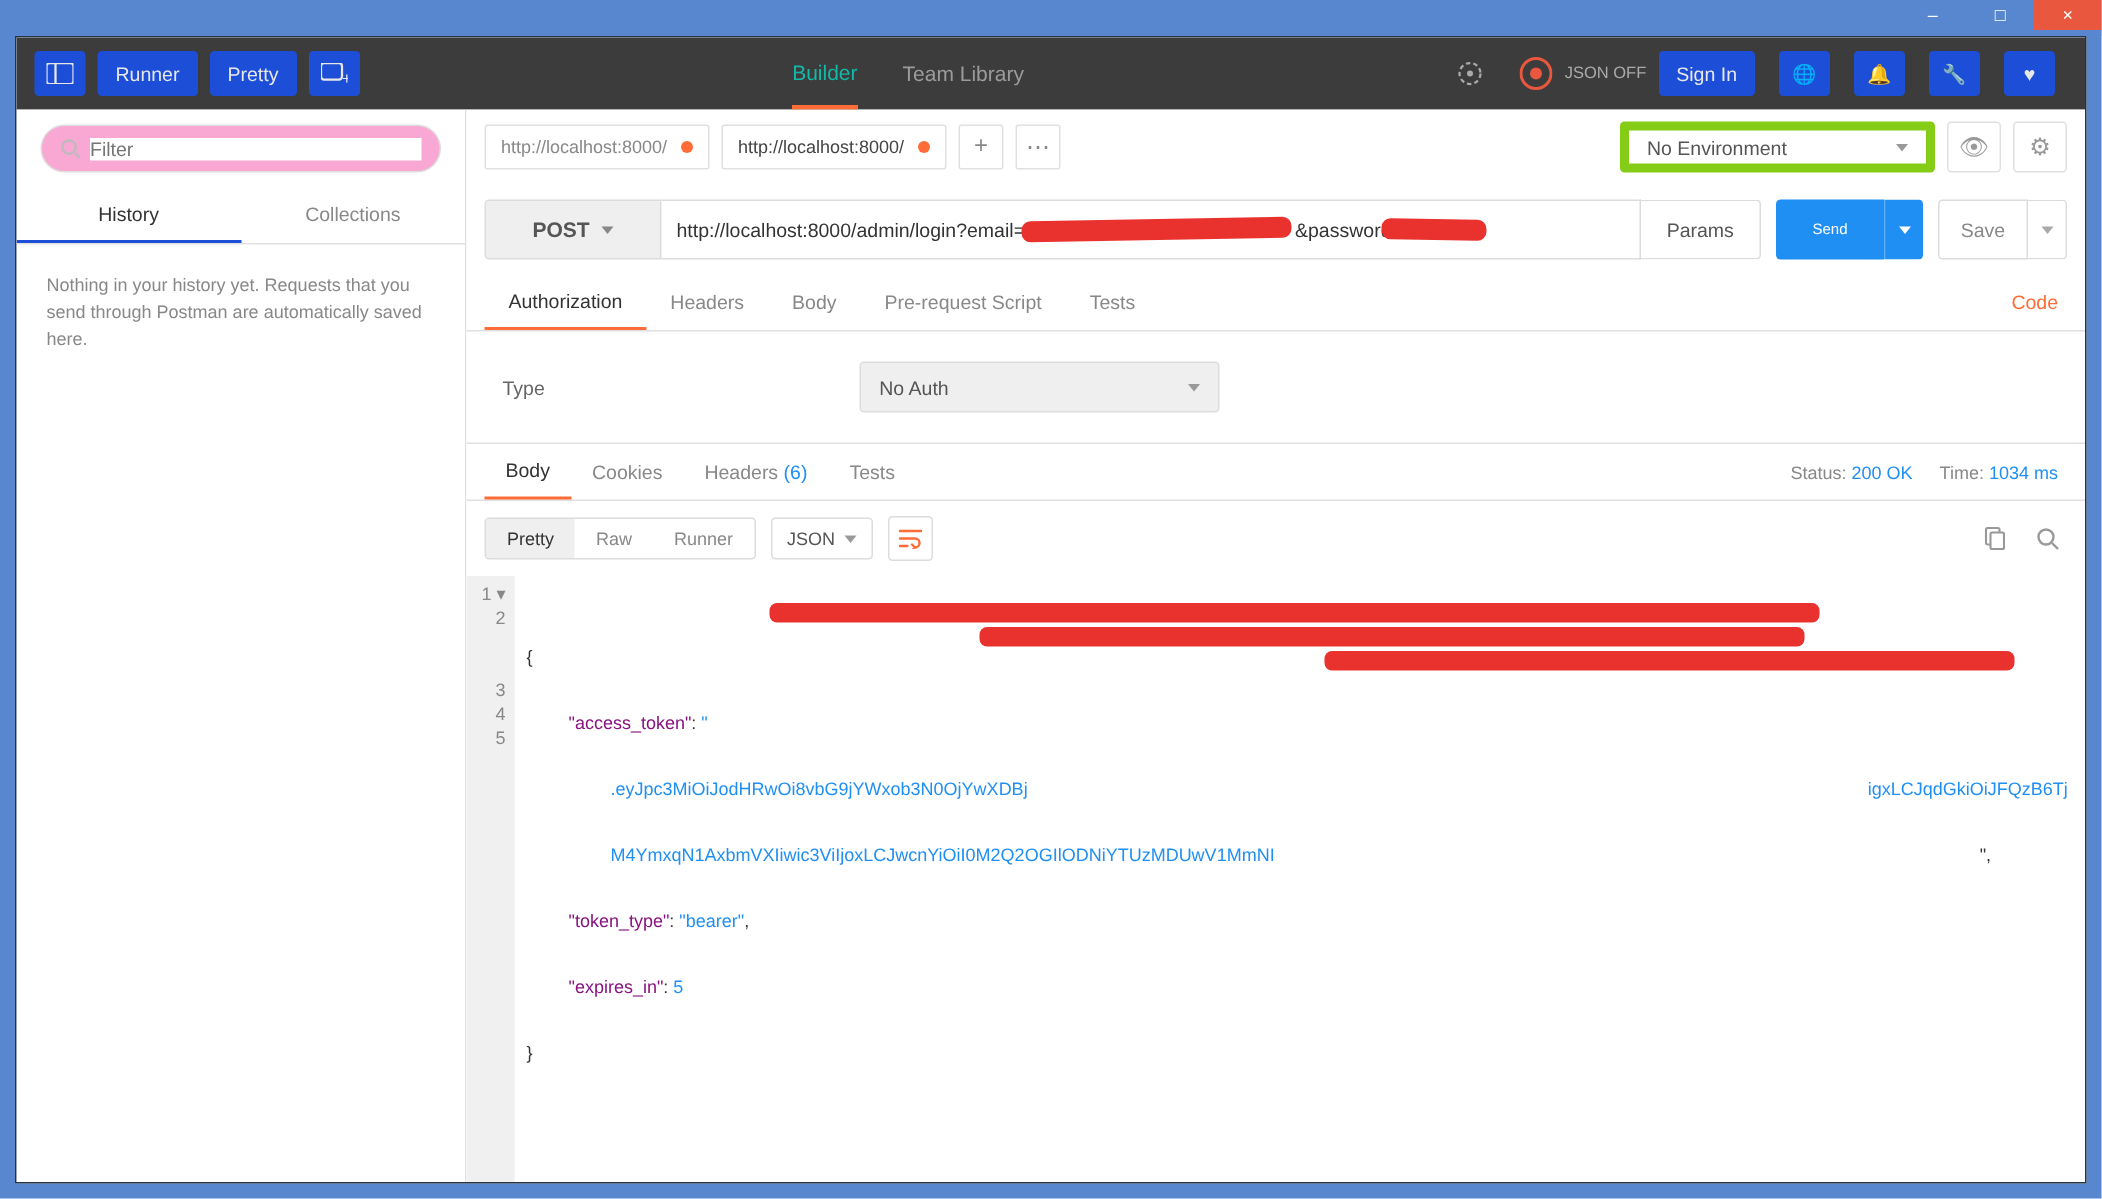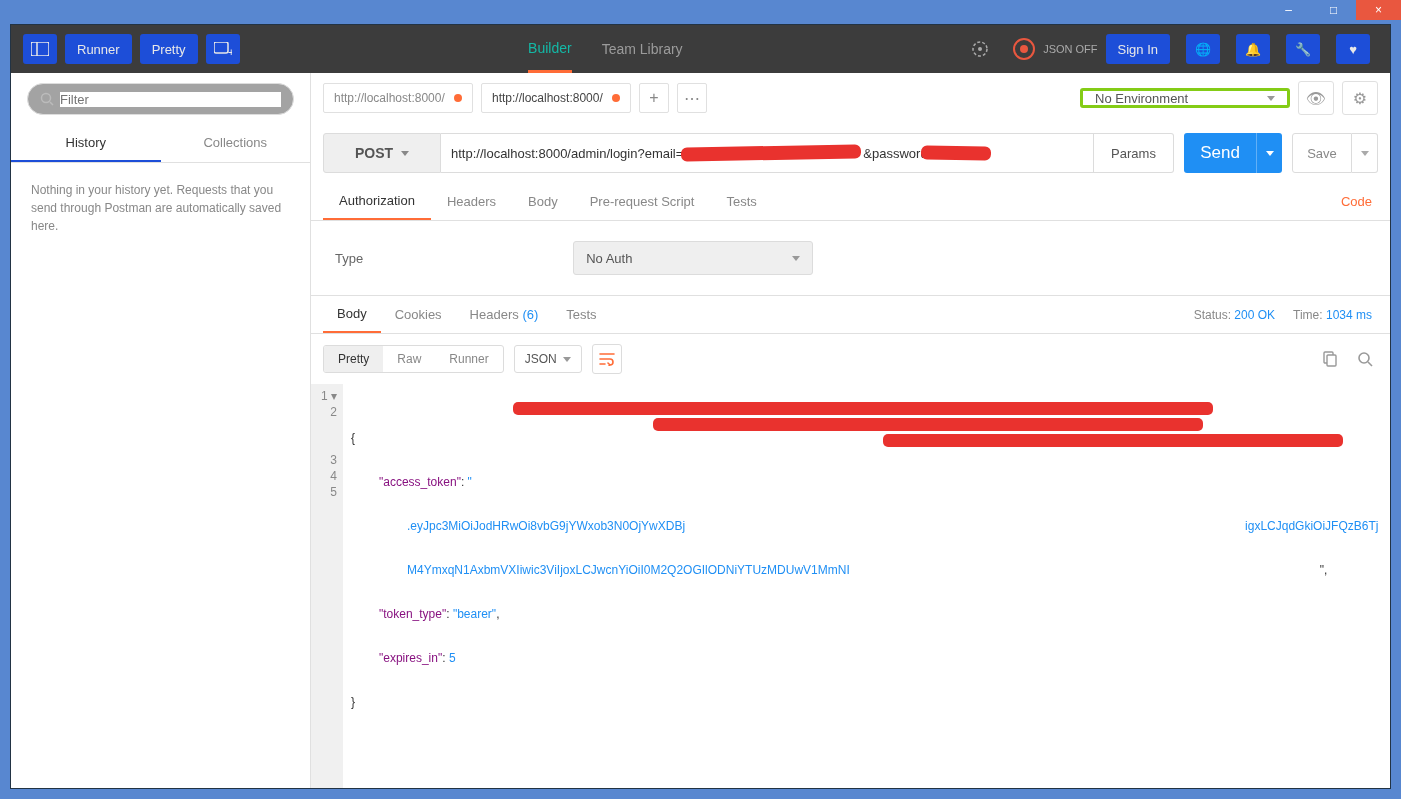--- a/index.html
+++ b/index.html
@@ -11,40 +11,40 @@
 .toolbar { background: #3c3c3c; height: 48px; display: flex; align-items: center; padding: 0 12px; color: #ccc; }
 .toolbar .btn { background: #1d4ed8; color: #e8e8e8; border-radius: 3px; height: 30px; display: flex; align-items: center; justify-content: center; padding: 0 12px; margin-right: 8px; font-size: 13px; cursor: pointer; }
 .toolbar .icon-btn { width: 34px; padding: 0; }
 .toolbar .center { flex: 1; display: flex; justify-content: center; align-items: center; gap: 30px; }
 .toolbar .center .tab { color: #9b9b9b; font-size: 14px; height: 48px; display: flex; align-items: center; cursor: pointer; }
 .toolbar .center .tab.active { color: #14b8a6; border-bottom: 3px solid #ff6c37; }
 .toolbar .right { display: flex; align-items: center; gap: 8px; }
 .toolbar .sync { display: flex; align-items: center; gap: 8px; font-size: 11px; color: #aaa; }
 .content { flex: 1; display: flex; overflow: hidden; }
 .sidebar { width: 300px; border-right: 1px solid #e0e0e0; display: flex; flex-direction: column; background: #fff; }
-.search-box { margin: 10px 16px; height: 32px; background: #a3a3a3; border: 1px solid #ddd; border-radius: 16px; display: flex; align-items: center; padding: 0 12px; color: #aaa; }
+.search-box { margin: 10px 16px; height: 32px; background: #f9a8d4; border: 1px solid #ddd; border-radius: 16px; display: flex; align-items: center; padding: 0 12px; color: #aaa; }
 .search-box input { border: none; outline: none; flex: 1; font-size: 13px; color: #333; margin-left: 6px; }
 .sidebar-tabs { display: flex; border-bottom: 1px solid #e0e0e0; }
 .sidebar-tabs .sidetab { flex: 1; text-align: center; font-size: 13px; padding: 10px 0; color: #888; cursor: pointer; }
 .sidebar-tabs .sidetab.active { color: #333; border-bottom: 2px solid #1d4ed8; }
 .history-empty { padding: 18px 20px; font-size: 12px; color: #888; line-height: 1.5; }
 .main { flex: 1; display: flex; flex-direction: column; overflow: hidden; background: #fff; }
 .req-tabs-row { display: flex; align-items: center; padding: 8px 12px; gap: 8px; border-bottom: 0; }
 .req-tab { border: 1px solid #e0e0e0; height: 30px; display: flex; align-items: center; padding: 0 10px; min-width: 150px; font-size: 12px; color: #888; border-radius: 2px; cursor: pointer; position: relative; }
 .req-tab.active { color: #444; background: #fff; }
 .req-tab .dot { width: 8px; height: 8px; border-radius: 50%; background: #ff6c37; margin-left: auto; }
 .req-tab-add { border: 1px solid #e0e0e0; width: 30px; height: 30px; display: flex; align-items: center; justify-content: center; color: #888; border-radius: 2px; cursor: pointer; }
 .req-tabs-row .spacer { flex: 1; }
-.env-select { border: 3px solid #84cc16; height: 20px; width: 210px; display: flex; align-items: center; padding: 0 12px; font-size: 13px; color: #555; border-radius: 3px; cursor: pointer; }
+.env-select { border: 6px solid #84cc16; height: 34px; width: 210px; display: flex; align-items: center; padding: 0 12px; font-size: 13px; color: #555; border-radius: 3px; cursor: pointer; }
 .env-btn { border: 1px solid #e0e0e0; width: 36px; height: 34px; display: flex; align-items: center; justify-content: center; color: #999; border-radius: 3px; cursor: pointer; }
 .request-row { display: flex; align-items: center; padding: 10px 12px; gap: 10px; }
 .method-box { background: #efefef; border: 1px solid #dcdcdc; width: 118px; height: 40px; display: flex; align-items: center; justify-content: center; gap: 8px; font-size: 14px; font-weight: 600; color: #555; border-radius: 3px 0 0 3px; cursor: pointer; }
 .url-box { flex: 1; border: 1px solid #dcdcdc; border-left: none; height: 40px; display: flex; align-items: center; padding: 0 10px; font-size: 13px; color: #333; position: relative; overflow: hidden; }
 .params-btn { border: 1px solid #dcdcdc; border-left: none; width: 80px; height: 40px; display: flex; align-items: center; justify-content: center; font-size: 13px; color: #555; cursor: pointer; border-radius: 0 3px 3px 0; }
-.send-btn { background: #1f8ff4; color: #fff; width: 72px; height: 40px; display: flex; align-items: center; justify-content: center; font-size: 17px; border-radius: 3px 0 0 3px; cursor: pointer; }
+.send-btn { background: #1f8ff4; color: #fff; width: 72px; height: 40px; display: flex; align-items: center; justify-content: center; font-size: 10px; border-radius: 3px 0 0 3px; cursor: pointer; }
 .send-drop { background: #1f8ff4; width: 26px; height: 40px; border-left: 1px solid rgba(255,255,255,0.3); display: flex; align-items: center; justify-content: center; color: #fff; border-radius: 0 3px 3px 0; cursor: pointer; }
 .save-btn { border: 1px solid #dcdcdc; width: 60px; height: 40px; display: flex; align-items: center; justify-content: center; font-size: 13px; color: #888; border-radius: 3px 0 0 3px; cursor: pointer; }
 .save-drop { border: 1px solid #dcdcdc; border-left: none; width: 26px; height: 40px; display: flex; align-items: center; justify-content: center; color: #aaa; border-radius: 0 3px 3px 0; cursor: pointer; }
 .req-subtabs { display: flex; align-items: center; padding: 0 12px; border-bottom: 1px solid #e0e0e0; }
 .req-subtabs .st { font-size: 13px; color: #888; padding: 10px 16px; cursor: pointer; }
 .req-subtabs .st.active { color: #333; border-bottom: 2px solid #ff6c37; }
 .req-subtabs .code-link { margin-left: auto; color: #ff6c37; font-size: 13px; padding: 10px 6px; cursor: pointer; }
 .auth-body { padding: 20px 24px; border-bottom: 1px solid #e0e0e0; display: flex; align-items: center; gap: 210px; }
 .auth-body .label { font-size: 13px; color: #666; }
 .auth-select { background: #efefef; border: 1px solid #dcdcdc; width: 240px; height: 34px; display: flex; align-items: center; padding: 0 12px; font-size: 13px; color: #555; border-radius: 3px; cursor: pointer; }

